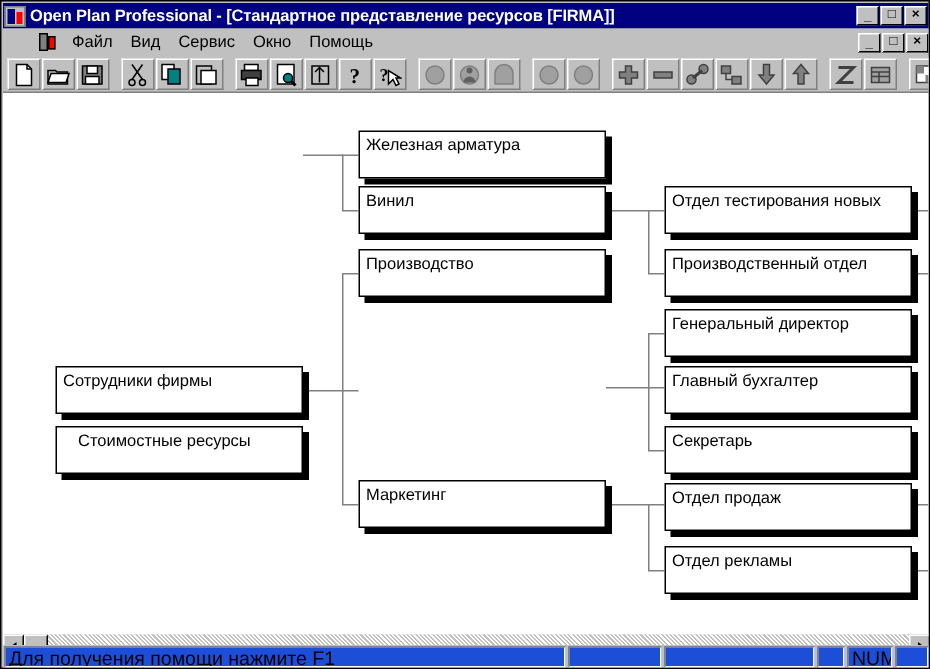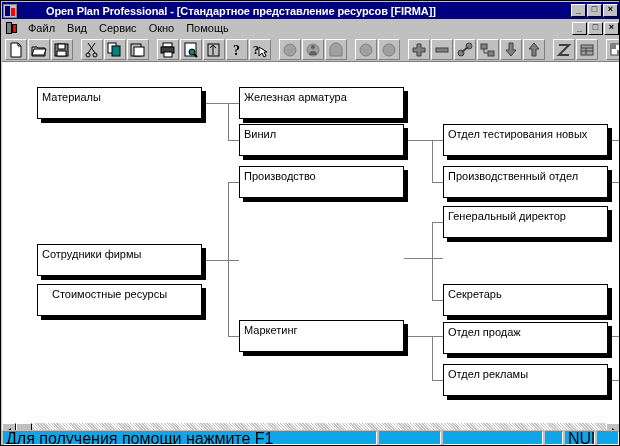--- a/index.html
+++ b/index.html
@@ -25,21 +25,20 @@
   
   .titlebar {
     position: absolute;
     left: 1px; top: 1px;
     width: 618px; height: 17px;
     background: #000080;
     display: flex;
     align-items: center;
     padding: 0 1px;
     box-sizing: border-box;
-    gap: 26px;
   }
   .titlebar .tb-title {
     color: #ffffff;
     font-weight: bold;
     font-size: 11px;
     white-space: nowrap;
     overflow: hidden;
     margin-left: 3px;
     flex: 1 1 auto;
     letter-spacing: -0.1px;
@@ -89,20 +88,21 @@
 
   
   .menubar {
     position: absolute;
     left: 1px; top: 18px;
     width: 618px; height: 18px;
     background: #c0c0c0;
     display: flex;
     align-items: center;
     box-sizing: border-box;
+    padding-left: 20px;
   }
   .doc-icon {
     width: 16px; height: 15px;
     margin: 0 2px 0 2px;
     position: relative;
     flex: 0 0 auto;
     background: #c0c0c0;
     overflow: hidden;
   }
   .doc-icon::before {
@@ -250,27 +250,27 @@
     left: 1px; top: 429px;
     width: 618px; height: 16px;
     background: #c0c0c0;
     box-sizing: border-box;
     display: flex;
     align-items: stretch;
     padding: 1px 1px;
     gap: 2px;
   }
   .sb-pane {
-    background: #0ea5e9;
+    background: #1d4ed8;
     border-top: 1px solid #808080;
     border-left: 1px solid #808080;
     border-right: 1px solid #ffffff;
     border-bottom: 1px solid #ffffff;
     box-sizing: border-box;
-    font-size: 16px;
+    font-size: 13px;
     color: #000;
     padding: 0 2px;
     line-height: 13px;
     white-space: nowrap;
     overflow: hidden;
   }
   .sb-pane.grow { flex: 1 1 auto; }
   .sb-pane.p2 { width: 62px; flex: 0 0 auto; }
   .sb-pane.p3 { width: 100px; flex: 0 0 auto; }
   .sb-pane.p4 { width: 18px; flex: 0 0 auto; }
@@ -517,28 +517,28 @@
         <div class="conn h" style="left: 430px; top: 196px; width: 11px;"></div>
         <div class="conn h" style="left: 430px; top: 238px; width: 11px;"></div>
         <div class="conn h" style="left: 402px; top: 274px; width: 28px;"></div>
         <div class="conn v" style="left: 430px; top: 274px; height: 44px;"></div>
         <div class="conn h" style="left: 430px; top: 274px; width: 11px;"></div>
         <div class="conn h" style="left: 430px; top: 318px; width: 11px;"></div>
         <div class="conn h" style="left: 606px; top: 78px; width: 12px;"></div>
         <div class="conn h" style="left: 606px; top: 120px; width: 12px;"></div>
         <div class="conn h" style="left: 606px; top: 274px; width: 12px;"></div>
         <div class="conn h" style="left: 606px; top: 318px; width: 12px;"></div>
-        <div class="node" style="left: 35px; top: 25px; width: 165px; height: 32px;"><span>Материалы</span></div>
         <div class="node" style="left: 237px; top: 25px; width: 165px; height: 32px;"><span>Железная арматура</span></div>
         <div class="node" style="left: 237px; top: 62px; width: 165px; height: 32px;"><span>Винил</span></div>
         <div class="node" style="left: 441px; top: 62px; width: 165px; height: 32px;"><span>Отдел тестирования новых</span></div>
         <div class="node" style="left: 441px; top: 104px; width: 165px; height: 32px;"><span>Производственный отдел</span></div>
         <div class="node" style="left: 237px; top: 104px; width: 165px; height: 32px;"><span>Производство</span></div>
         <div class="node" style="left: 441px; top: 144px; width: 165px; height: 32px;"><span>Генеральный директор</span></div>
         <div class="node" style="left: 35px; top: 182px; width: 165px; height: 32px;"><span>Сотрудники фирмы</span></div>
+        <div class="node" style="left: 441px; top: 182px; width: 165px; height: 32px;"><span>Главный бухгалтер</span></div>
         <div class="node" style="left: 35px; top: 222px; width: 165px; height: 32px; padding-left: 14px;"><span>Стоимостные ресурсы</span></div>
         <div class="node" style="left: 441px; top: 222px; width: 165px; height: 32px;"><span>Секретарь</span></div>
         <div class="node" style="left: 237px; top: 258px; width: 165px; height: 32px;"><span>Маркетинг</span></div>
         <div class="node" style="left: 441px; top: 260px; width: 165px; height: 32px;"><span>Отдел продаж</span></div>
         <div class="node" style="left: 441px; top: 302px; width: 165px; height: 32px;"><span>Отдел рекламы</span></div>
       </div>
   </div>
 
   <div class="hscroll">
     <div class="sb-arrow left"></div>

